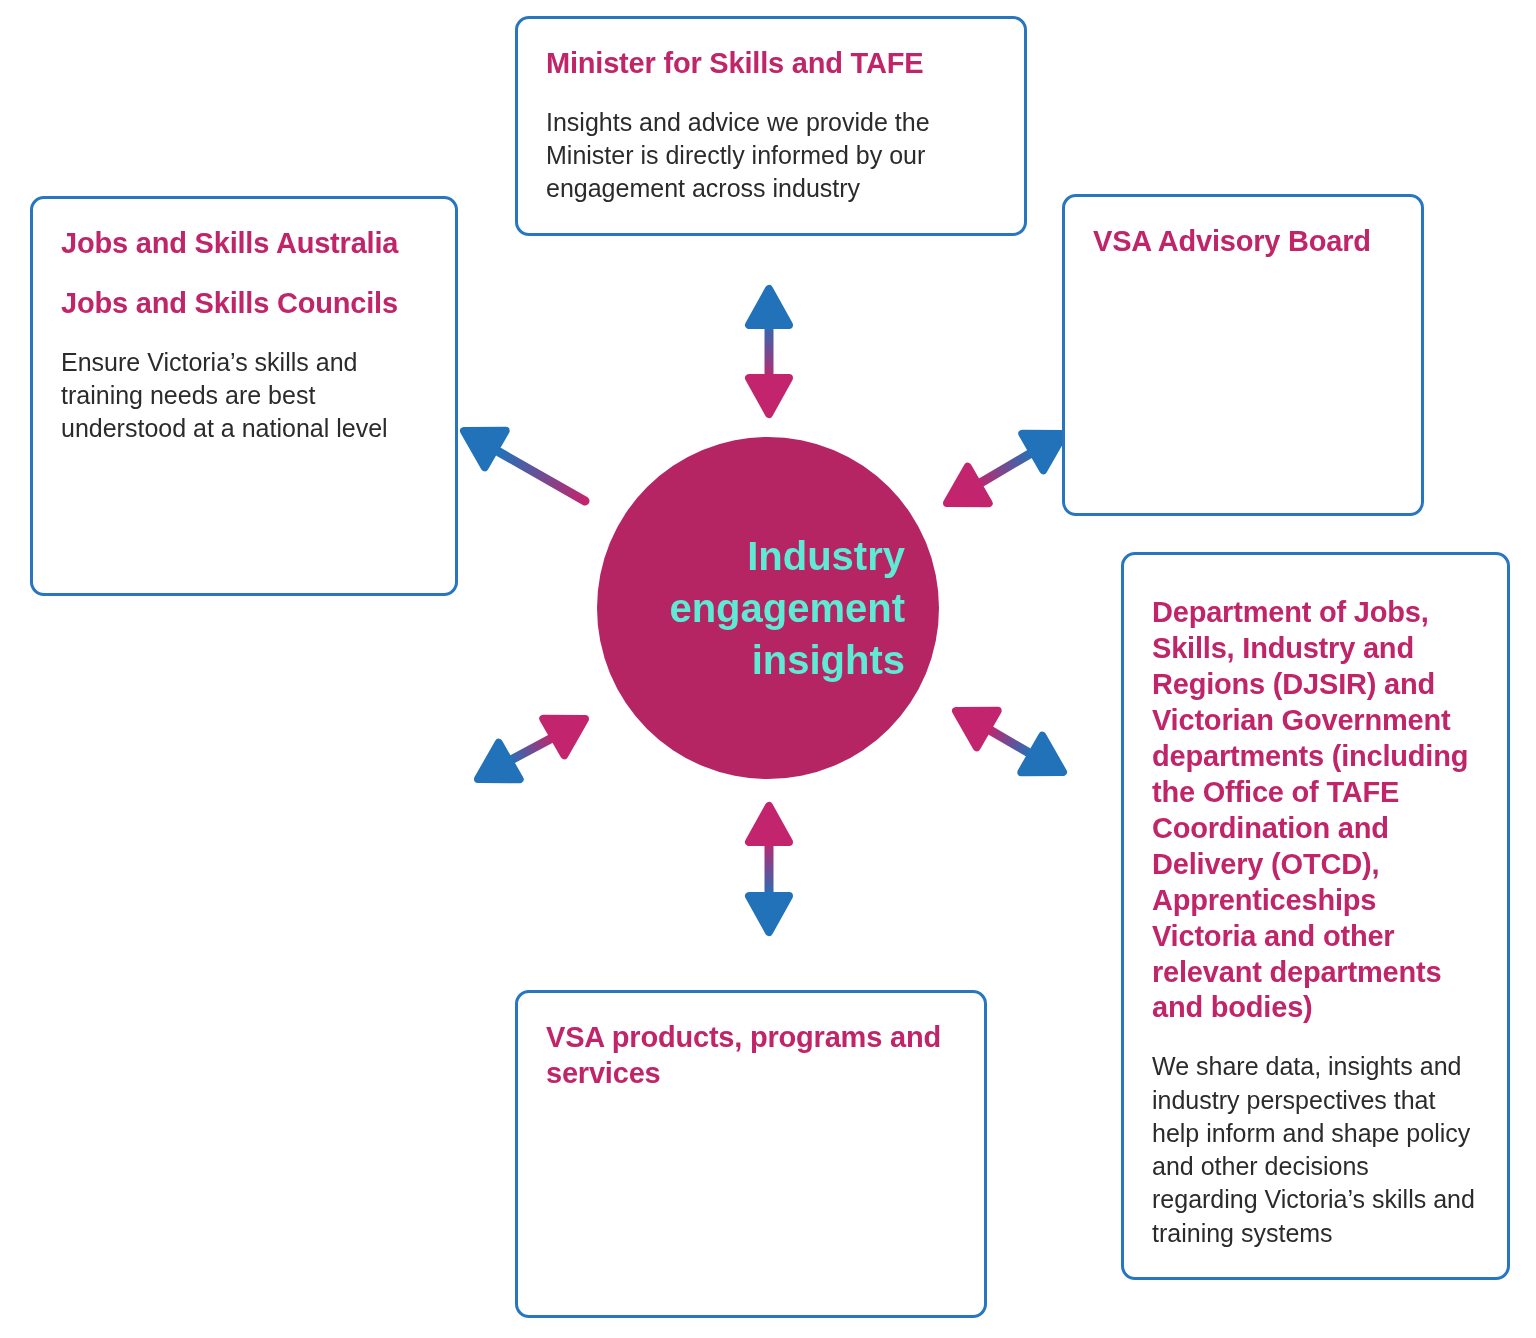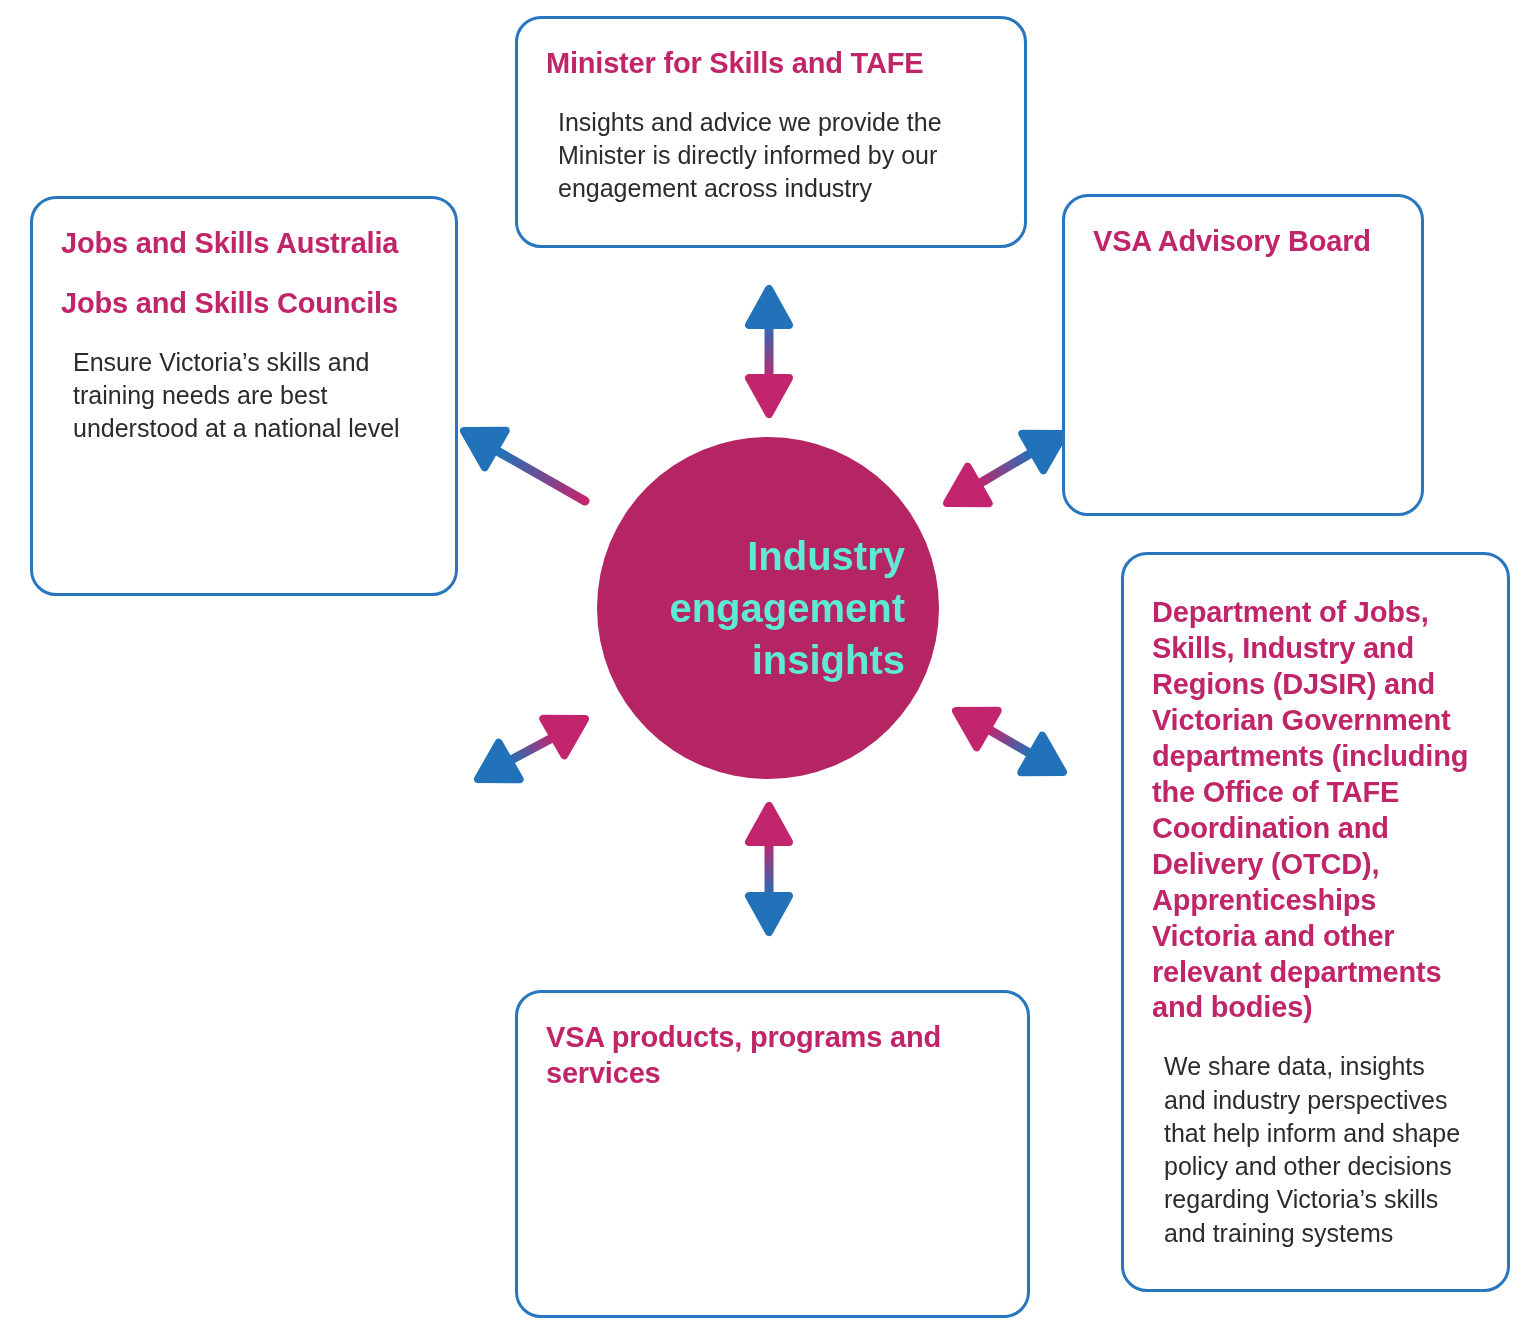--- a/index.html
+++ b/index.html
@@ -3,36 +3,36 @@
 <meta charset="utf-8">
 <style>
   html,body { margin:0; padding:0; background:#ffffff; }
   .canvas {
     position:relative; width:1536px; height:1338px; background:#ffffff;
     font-family:"Liberation Sans", sans-serif; overflow:hidden;
   }
   .arrows { position:absolute; left:0; top:0; z-index:1; }
   .node {
     position:absolute; box-sizing:border-box; background:#ffffff;
-    border:3px solid var(--box-border,#2776bf); border-radius:26px;
+    border:3px solid var(--box-border,#2776bf); border-radius:14px;
     padding:27px 28px; z-index:2;
   }
   .node h3 {
     margin:0 0 24px 0; font-size:29px; line-height:1.24; font-weight:bold;
     color:var(--heading-pink,#c02569); letter-spacing:-0.2px;
   }
   .node p {
-    margin:12px; font-size:25px; line-height:1.33; color:var(--body-text,#2b2b2b);
+    margin:0; font-size:25px; line-height:1.33; color:var(--body-text,#2b2b2b);
   }
   .node-top         { left:515px;  top:16px;  width:512px; min-height:220px; }
   .node-top-left    { left:30px;   top:196px; width:428px; min-height:400px; }
   .node-bottom-left { left:30px;   top:634px; width:392px; min-height:332px; }
   .node-top-right   { left:1062px; top:194px; width:362px; min-height:322px; }
   .node-right       { left:1121px; top:552px; width:389px; min-height:690px; padding-top:40px; }
-  .node-bottom      { left:515px;  top:990px; width:515px; min-height:328px; }
+  .node-bottom      { left:515px;  top:990px; width:472px; min-height:328px; }
   .center-circle {
     position:absolute; left:597px; top:437px; width:342px; height:342px;
     border-radius:50%; background:var(--circle-pink,#b62563);
     display:flex; align-items:center; justify-content:center; text-align:right;
     color:#5eead4; font-weight:bold; font-size:40px; line-height:1.3;
     padding:0 34px; box-sizing:border-box; z-index:2;
   }
   .shaft { fill:none; stroke-width:9; stroke-linecap:round; }
   .head-blue { fill:var(--arrow-blue,#2172b8); stroke:var(--arrow-blue,#2172b8); stroke-width:8; stroke-linejoin:round; }
   .head-pink { fill:var(--arrow-pink,#c2256d); stroke:var(--arrow-pink,#c2256d); stroke-width:8; stroke-linejoin:round; }

